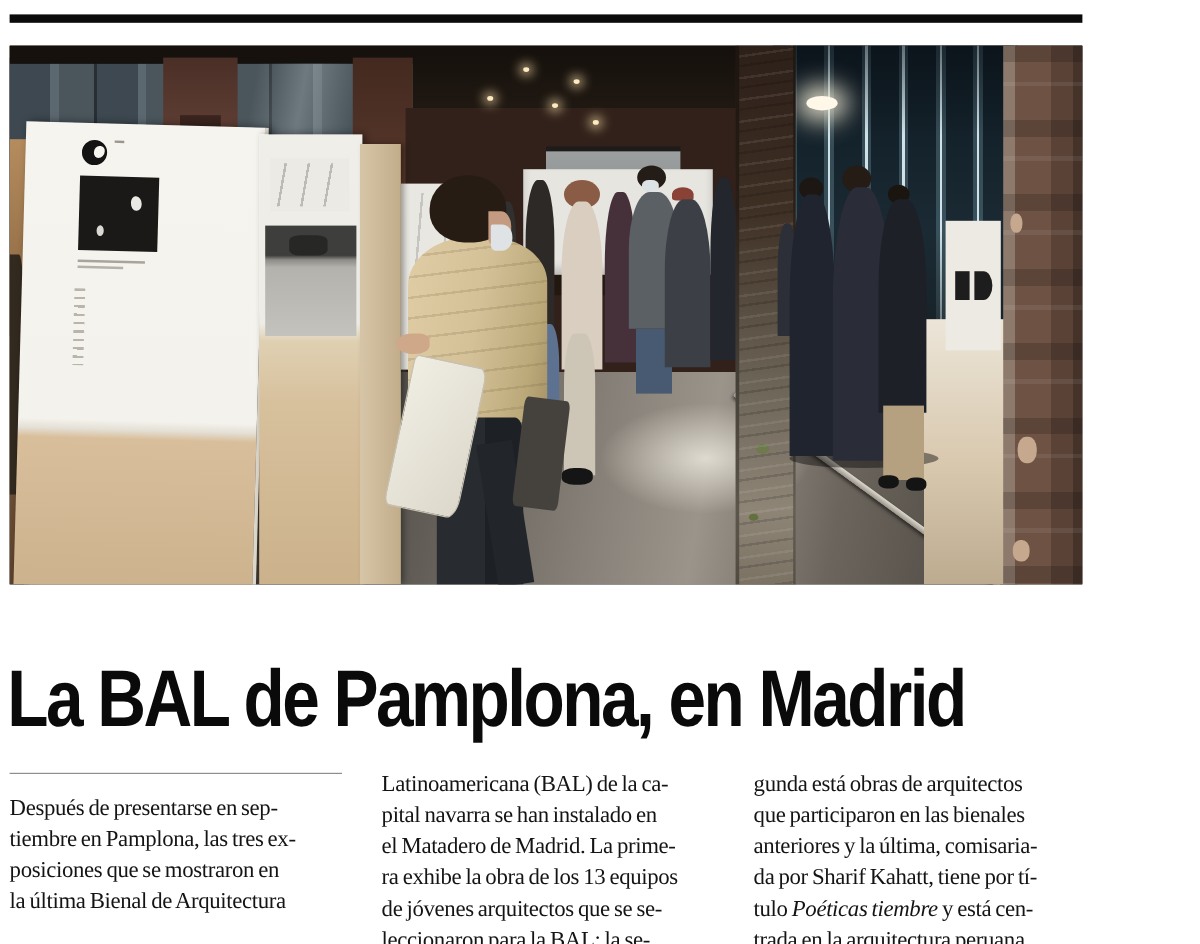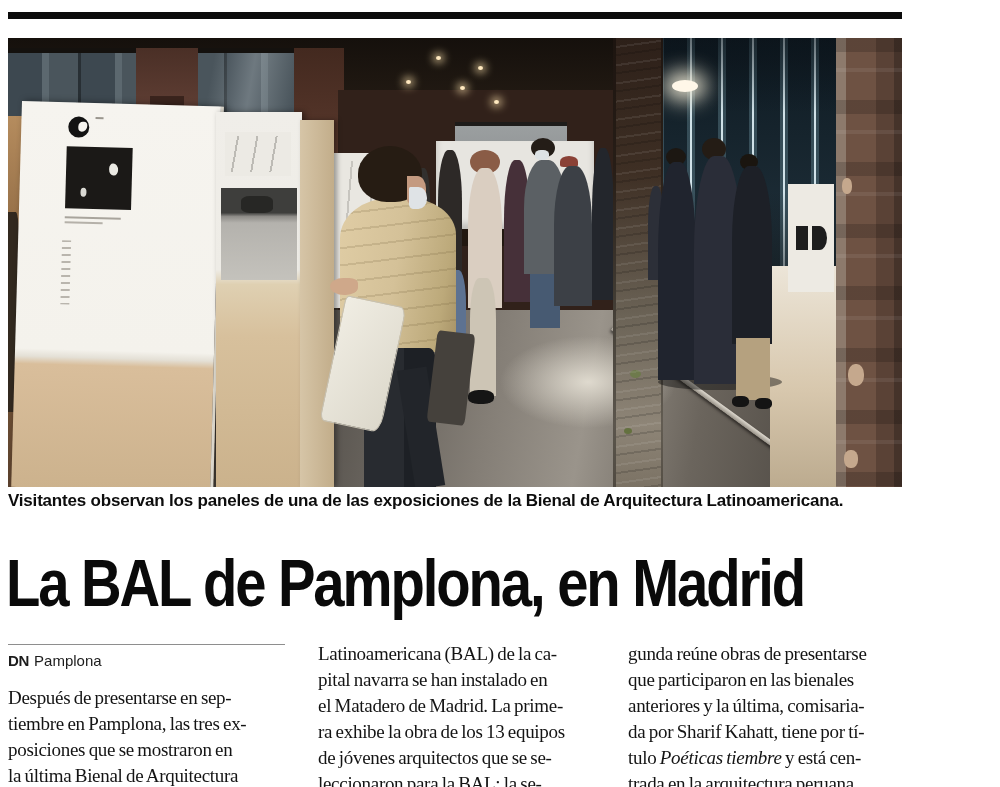--- a/index.html
+++ b/index.html
@@ -235,43 +235,41 @@
     <div class="man-hair"></div>
     <div class="man-face"></div>
     <div class="man-mask"></div>
     <div class="man-legs"></div>
     <div class="man-leg2"></div>
     <div class="man-bag"></div>
     <div class="man-paper"></div>
     <div class="man-hand"></div>
   </div>
 
-  <div class="caption">Visitantes observan los paneles de una de las exposiciones de la Bienal de Arquitectura Latinoamericana.</div>
 
   <h1 class="headline">La BAL de Pamplona, en Madrid</h1>
 
   <div class="columns">
     <div class="col1">
       <div class="byline-rule"></div>
-      <div class="byline"><b>DN</b><span>Pamplona</span></div>
       <p class="bodytext">Después de presentarse en sep-
 tiembre en Pamplona, las tres ex-
 posiciones que se mostraron en
 la última Bienal de Arquitectura</p>
     </div>
     <div class="col2">
       <p class="bodytext">Latinoamericana (BAL) de la ca-
 pital navarra se han instalado en
 el Matadero de Madrid. La prime-
 ra exhibe la obra de los 13 equipos
 de jóvenes arquitectos que se se-
 leccionaron para la BAL; la se-</p>
     </div>
     <div class="col3">
-      <p class="bodytext"><span>gunda reúne obras de presentarse
+      <p class="bodytext"><span>gunda está obras de arquitectos
 que participaron en las bienales
 anteriores y la última, comisaria-
 da por Sharif Kahatt, tiene por tí-
 tulo </span><em>Poéticas tiembre</em><span> y está cen-
 trada en la arquitectura peruana.</span></p>
     </div>
   </div>
 
 </div>
 

